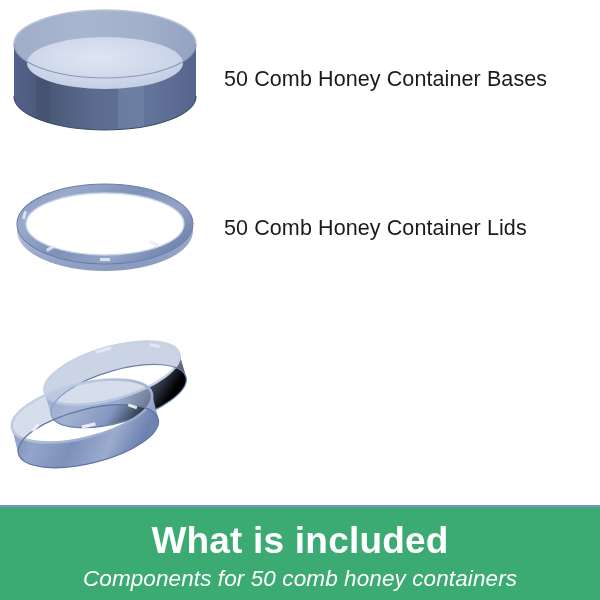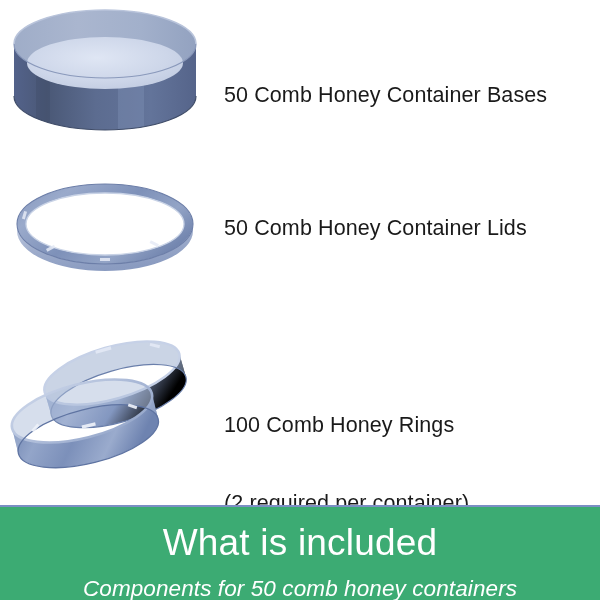--- a/index.html
+++ b/index.html
@@ -41,43 +41,43 @@
     line-height: 26px;
     white-space: pre;
     letter-spacing: 0.1px;
   }
 
   
   #row-bases   { top: 0px;   height: 170px; }
   #row-lids    { top: 170px; height: 145px; }
   #row-rings   { top: 315px; height: 190px; }
 
-  #row-bases .row-label { top: 66px; margin-top: 16px; }
+  #row-bases .row-label { top: 66px; }
   #row-lids  .row-label { top: 45px; }
   #row-rings .row-label { top: 45px; }
 
   
   #banner {
     position: absolute;
     left: 0;
     top: 505px;
     width: 600px;
     height: 95px;
     background: #3cab73;
     border-top: 2px solid #7b8fc4;
     box-sizing: border-box;
     text-align: center;
     color: #ffffff;
   }
   #banner-title {
-    margin: 8px;
-    padding-top: 6px;
+    margin: 0;
+    padding-top: 12px;
     font-size: 37px;
     line-height: 44px;
-    font-weight: normal;
+    font-weight: bold;
     letter-spacing: 0.2px;
   }
   #banner-subtitle {
     margin: 0;
     padding-top: 2px;
     font-size: 22.5px;
     line-height: 28px;
     font-weight: normal;
     letter-spacing: 0.1px;
     font-style: italic;
@@ -234,24 +234,20 @@
 
           <g fill="#eef2fa" opacity="0.92">
             <rect x="-4" y="14" width="14" height="3.4"></rect>
             <rect x="-54" y="4" width="9" height="3" transform="rotate(-34 -50 5)"></rect>
             <rect x="46" y="6" width="9" height="3" transform="rotate(32 50 7)"></rect>
           </g>
         </g>
       </svg>
     </div>
 
-    <div class="row-label">
-      <div>100 Comb Honey Rings</div>
-      <div>(2 required per container)</div>
-    </div>
   </div>
 
   <div id="banner">
     <p id="banner-title">What is included</p>
     <p id="banner-subtitle">Components for 50 comb honey containers</p>
   </div>
 
 </div>
 
 </body></html>

